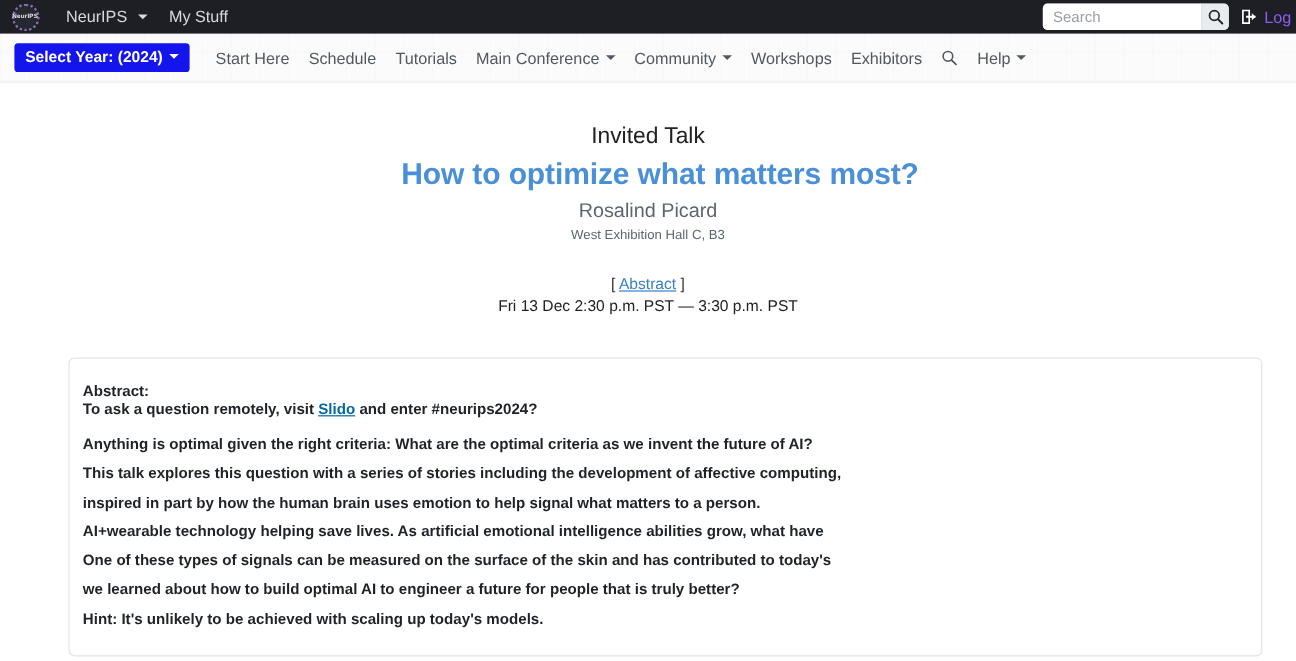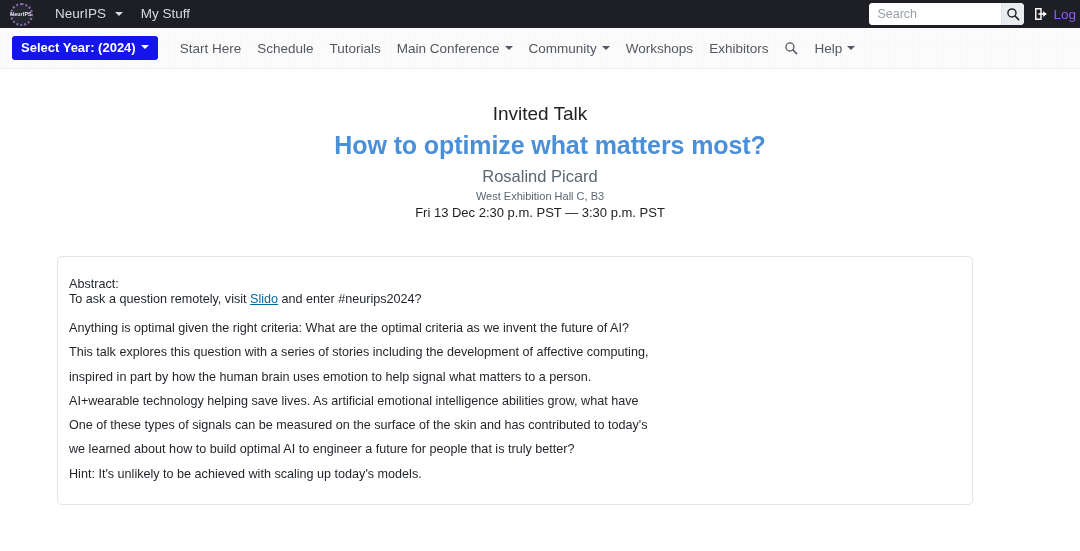--- a/index.html
+++ b/index.html
@@ -193,26 +193,27 @@
   .timerow {
     text-align: center;
     font-size: 13px;
     color: #222;
     margin-top: 3px;
   }
 
   
   .card {
     margin: 36px 27px 0 57px;
-    width: 916px;
+    width: 995px;
     min-height: 249px;
     border: 1px solid #e3e4e6;
     border-radius: 5px;
     background: #fff;
     padding: 20px 0 18px 11px;
+    font-weight: bold;
   }
   .card p {
     margin: 0;
     font-size: 12.6px;
     line-height: 24.3px;
     color: #1f2328;
   }
   .card p.tight { line-height: 15px; }
   .card a { color: #0369a1; text-decoration: underline; }
   .spacer-sm { height: 9px; }
@@ -298,20 +299,25 @@
     <span class="caret"></span>
   </div>
 </div>
 
 <div class="main">
   <div class="kicker">Invited Talk</div>
   <div class="title">How to optimize what matters most?</div>
   <div class="speaker">Rosalind Picard</div>
   <div class="venue">West Exhibition Hall C, B3</div>
 
+  <div class="abstract-link-row">
+    <span>[</span>
+    <a href="#">Abstract</a>
+    <span>]</span>
+  </div>
 
   <div class="timerow">Fri 13 Dec 2:30 p.m. PST — 3:30 p.m. PST</div>
 
   <div class="card">
     <p class="tight">Abstract:</p>
     <p class="tight">
       <span>To ask a question remotely, visit </span><a href="#">Slido</a><span> and enter #neurips2024?</span>
     </p>
     <div class="spacer-sm"></div>
     <p>Anything is optimal given the right criteria: What are the optimal criteria as we invent the future of AI?</p>

